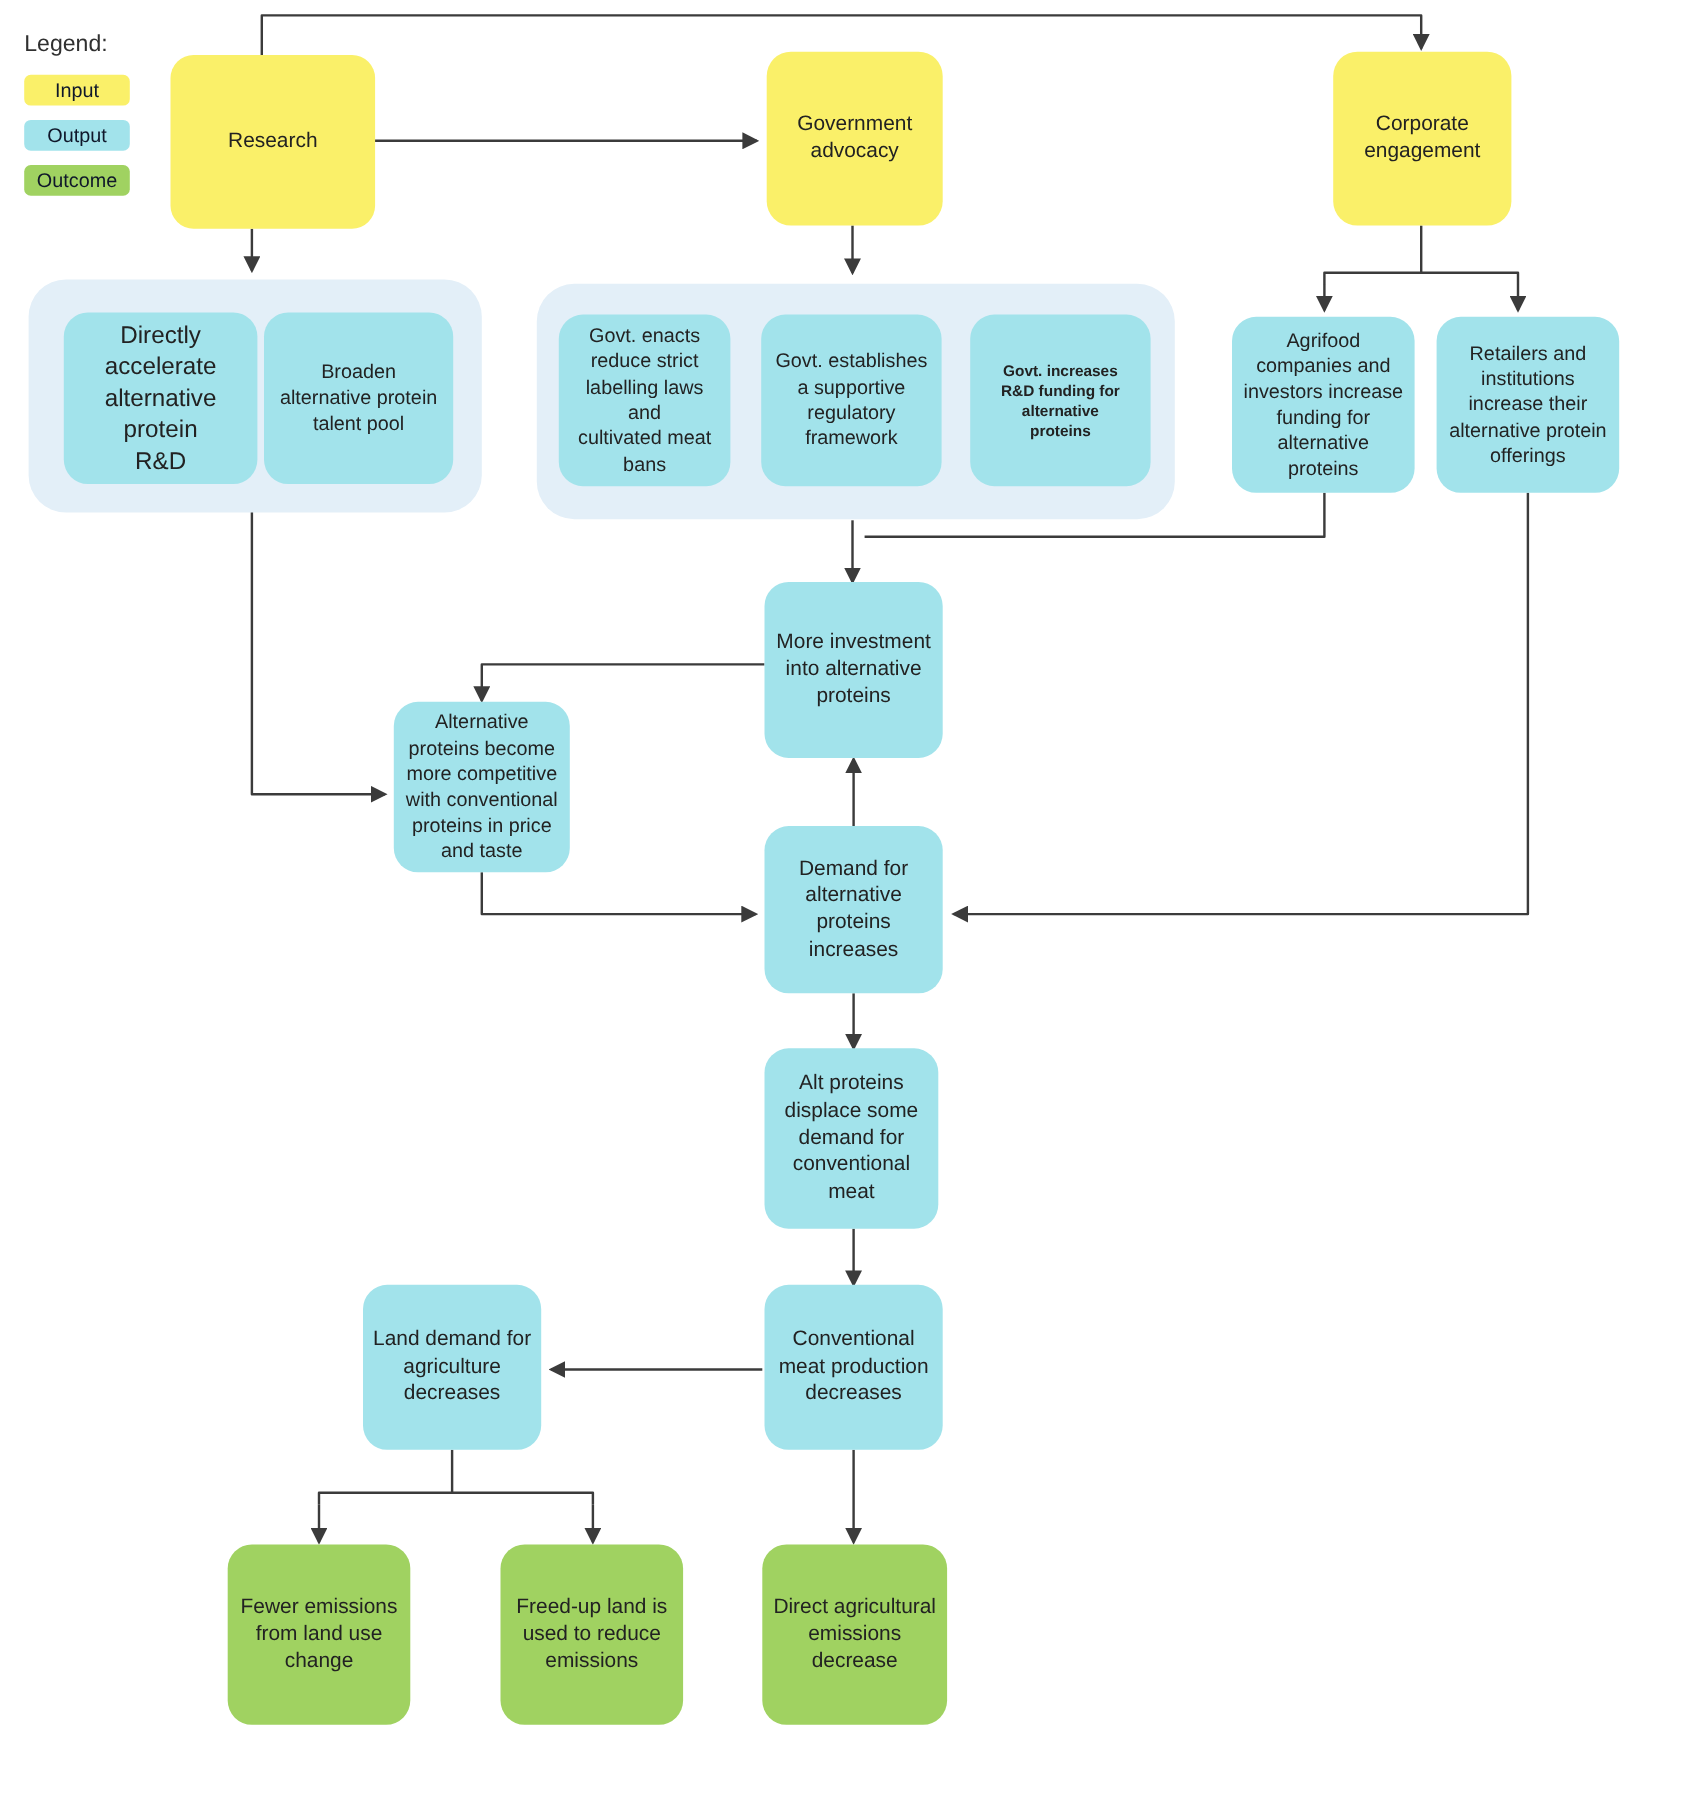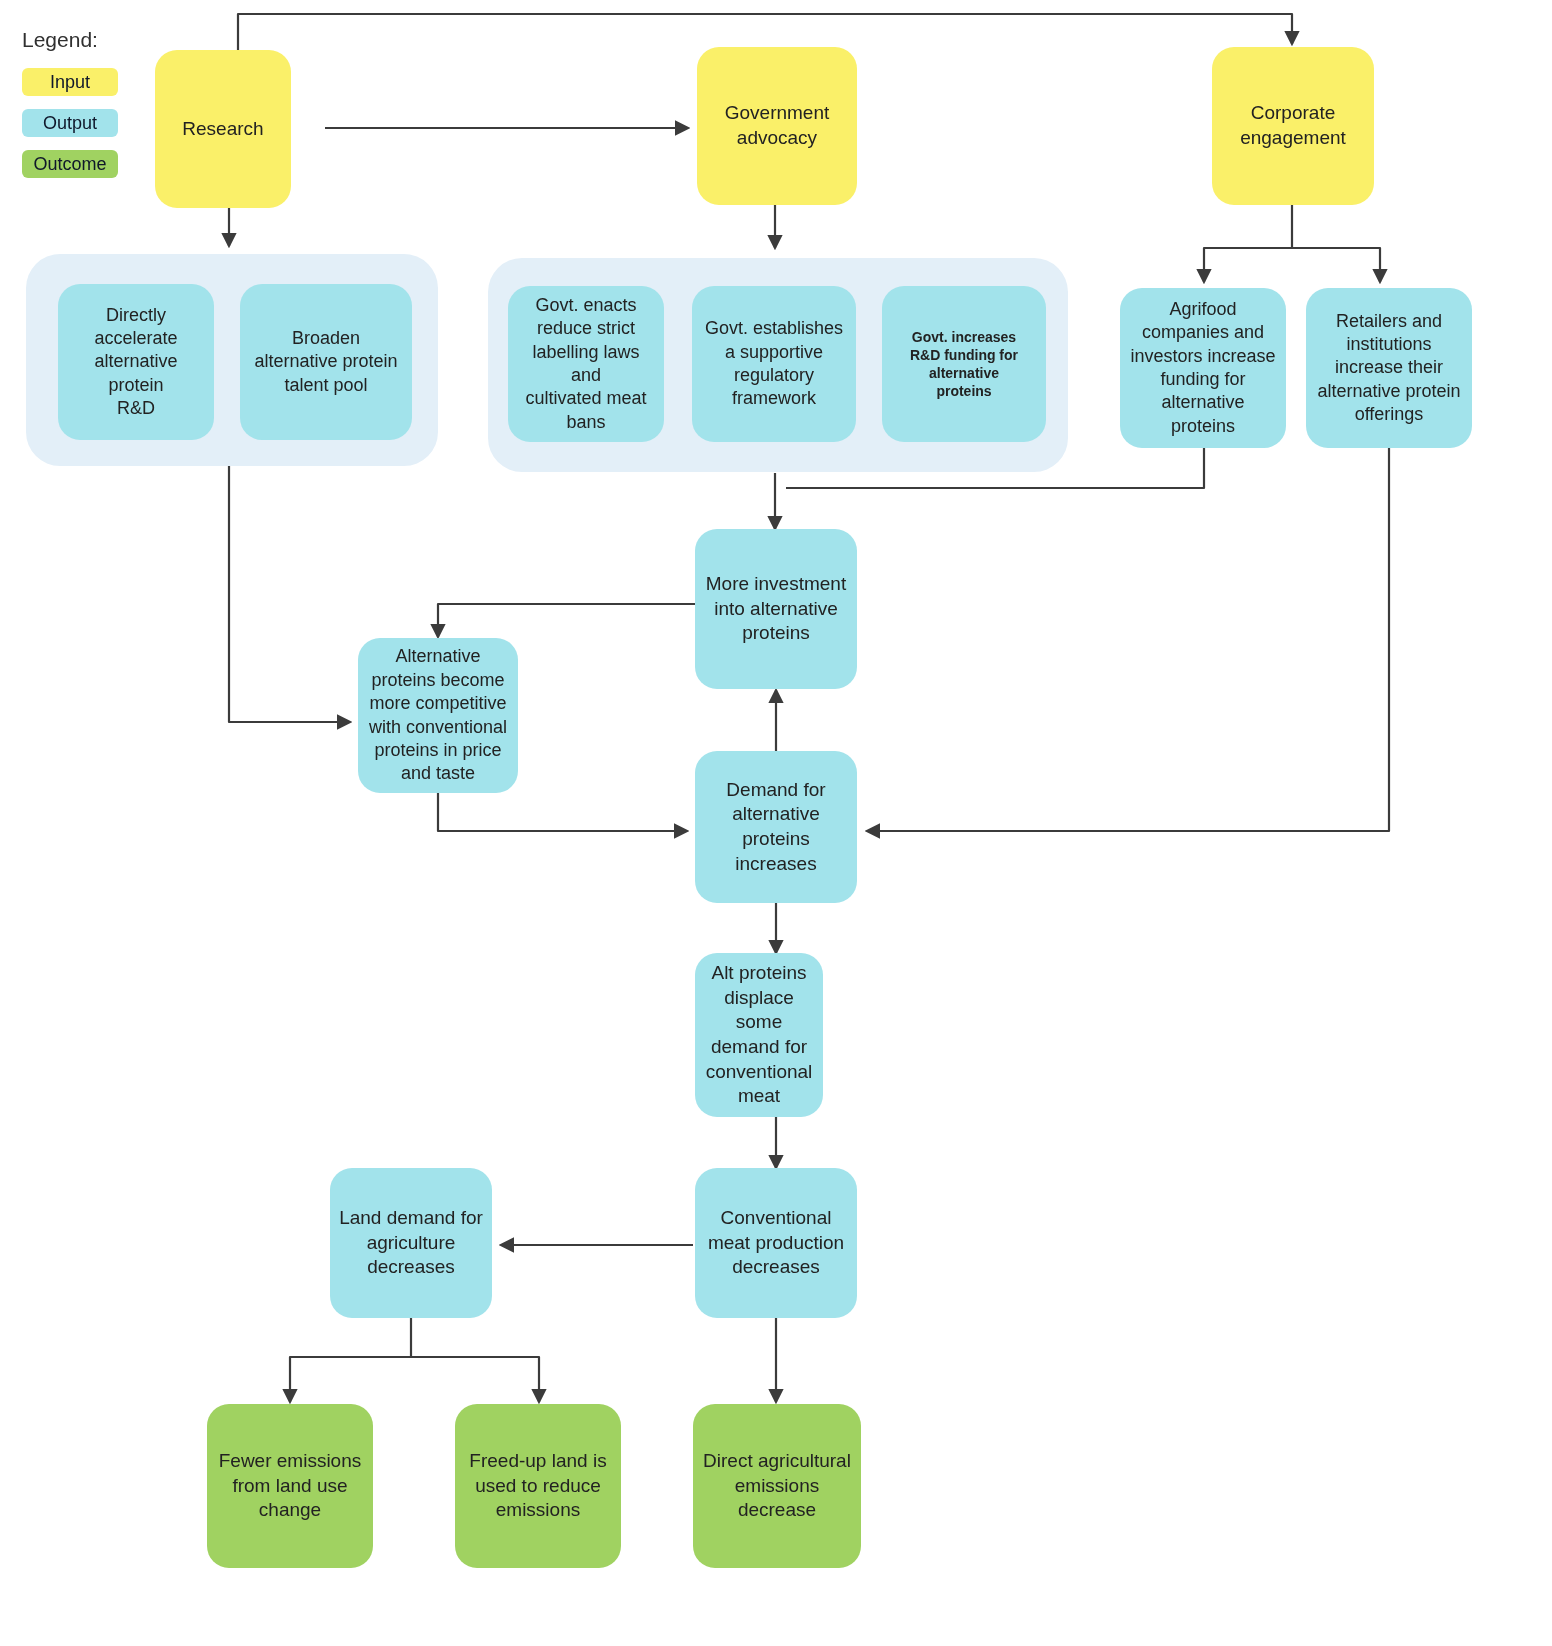--- a/index.html
+++ b/index.html
@@ -154,35 +154,35 @@
       <span>Output</span>
     </div>
     <div class="legend-chip chip-outcome">
       <span>Outcome</span>
     </div>
   </div>
 
   <div class="group-box" style="left:26px; top:254px; width:412px; height:212px;"></div>
   <div class="group-box" style="left:488px; top:258px; width:580px; height:214px;"></div>
 
-  <div class="node input-node" style="left:155px; top:50px; width:136px; height:158px;">
+  <div class="node input-node" style="left:155px; top:50px; width:186px; height:158px;border-radius:21px;">
     <span class="txt">Research</span>
   </div>
 
   <div class="node input-node" style="left:697px; top:47px; width:160px; height:158px;">
     <span class="txt">Government
 advocacy</span>
   </div>
 
   <div class="node input-node" style="left:1212px; top:47px; width:162px; height:158px;">
     <span class="txt">Corporate
 engagement</span>
   </div>
 
-  <div class="node output-node" style="left:58px; top:284px; width:156px; height:156px; font-size:18px;">
+  <div class="node output-node" style="left:58px; top:284px; width:176px; height:156px; font-size:22px;">
     <span class="txt">Directly
 accelerate
 alternative protein
 R&amp;D</span>
   </div>
 
   <div class="node output-node" style="left:240px; top:284px; width:172px; height:156px; font-size:18px;">
     <span class="txt">Broaden
 alternative protein
 talent pool</span>
@@ -242,21 +242,21 @@
 and taste</span>
   </div>
 
   <div class="node output-node" style="left:695px; top:751px; width:162px; height:152px;">
     <span class="txt">Demand for
 alternative
 proteins
 increases</span>
   </div>
 
-  <div class="node output-node" style="left:695px; top:953px; width:128px; height:164px;">
+  <div class="node output-node" style="left:695px; top:953px; width:158px; height:164px;">
     <span class="txt">Alt proteins
 displace some
 demand for
 conventional
 meat</span>
   </div>
 
   <div class="node output-node" style="left:695px; top:1168px; width:162px; height:150px;">
     <span class="txt">Conventional
 meat production

